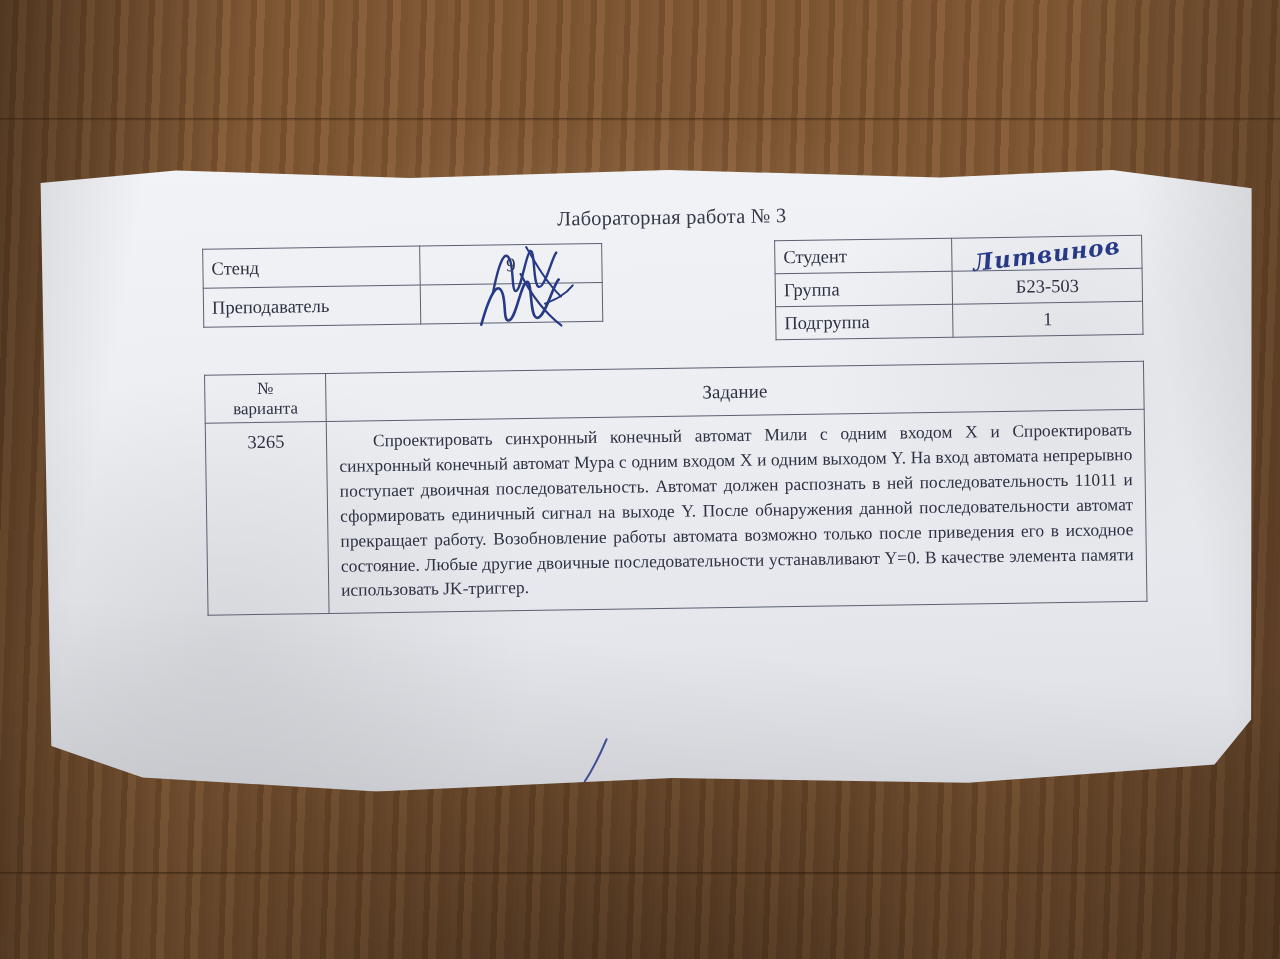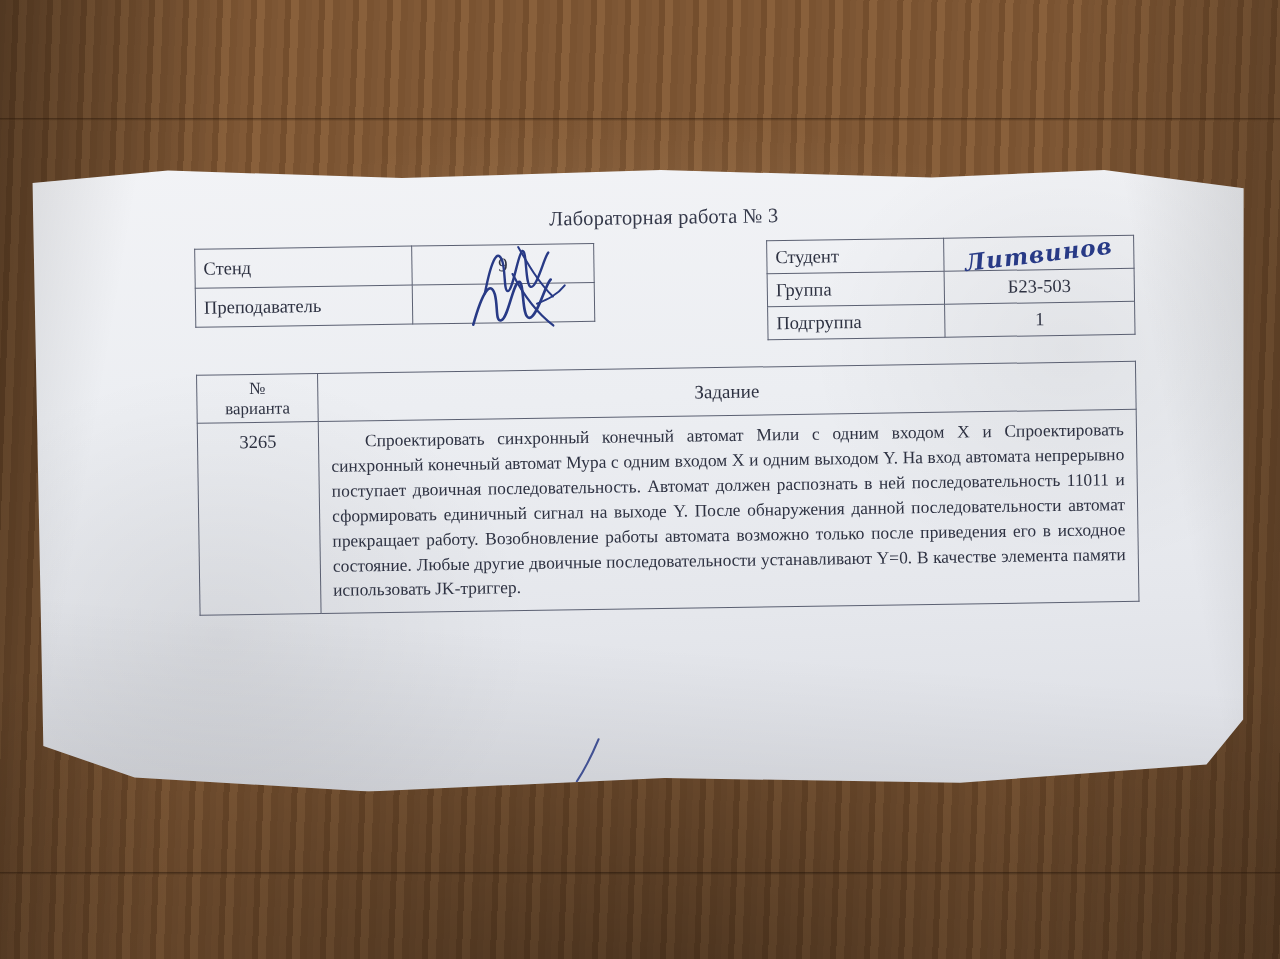--- a/index.html
+++ b/index.html
@@ -41,21 +41,21 @@
     position: absolute;
     left: 0;
     width: 100%;
     height: 3px;
     background: linear-gradient(180deg, rgba(40,22,8,0.55), rgba(120,85,50,0.15));
   }
 
   
   #sheet-wrap {
     position: absolute;
-    left: 22px;
+    left: 30px;
     top: 160px;
     width: 1232px;
     height: 640px;
   }
   #sheet {
     position: absolute;
     inset: 0;
     background:
       linear-gradient(178deg, #f2f3f6 0%, #eceef2 38%, #e5e7ec 70%, #dcdee4 100%);
     box-shadow: 0 22px 34px rgba(0,0,0,0.45), 0 3px 6px rgba(0,0,0,0.35);

